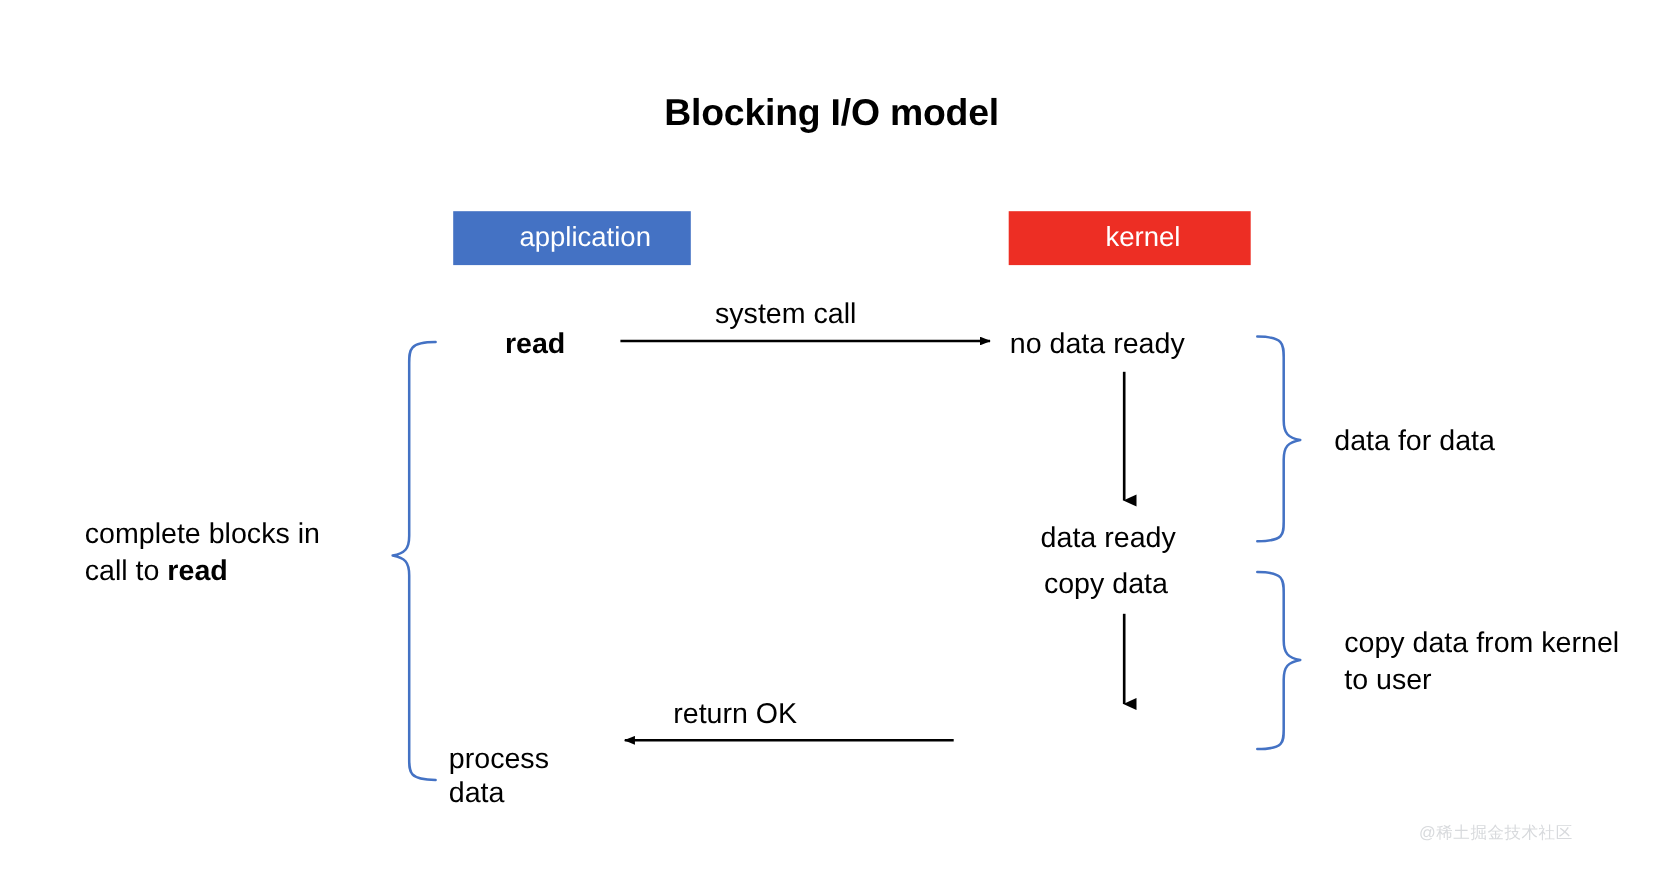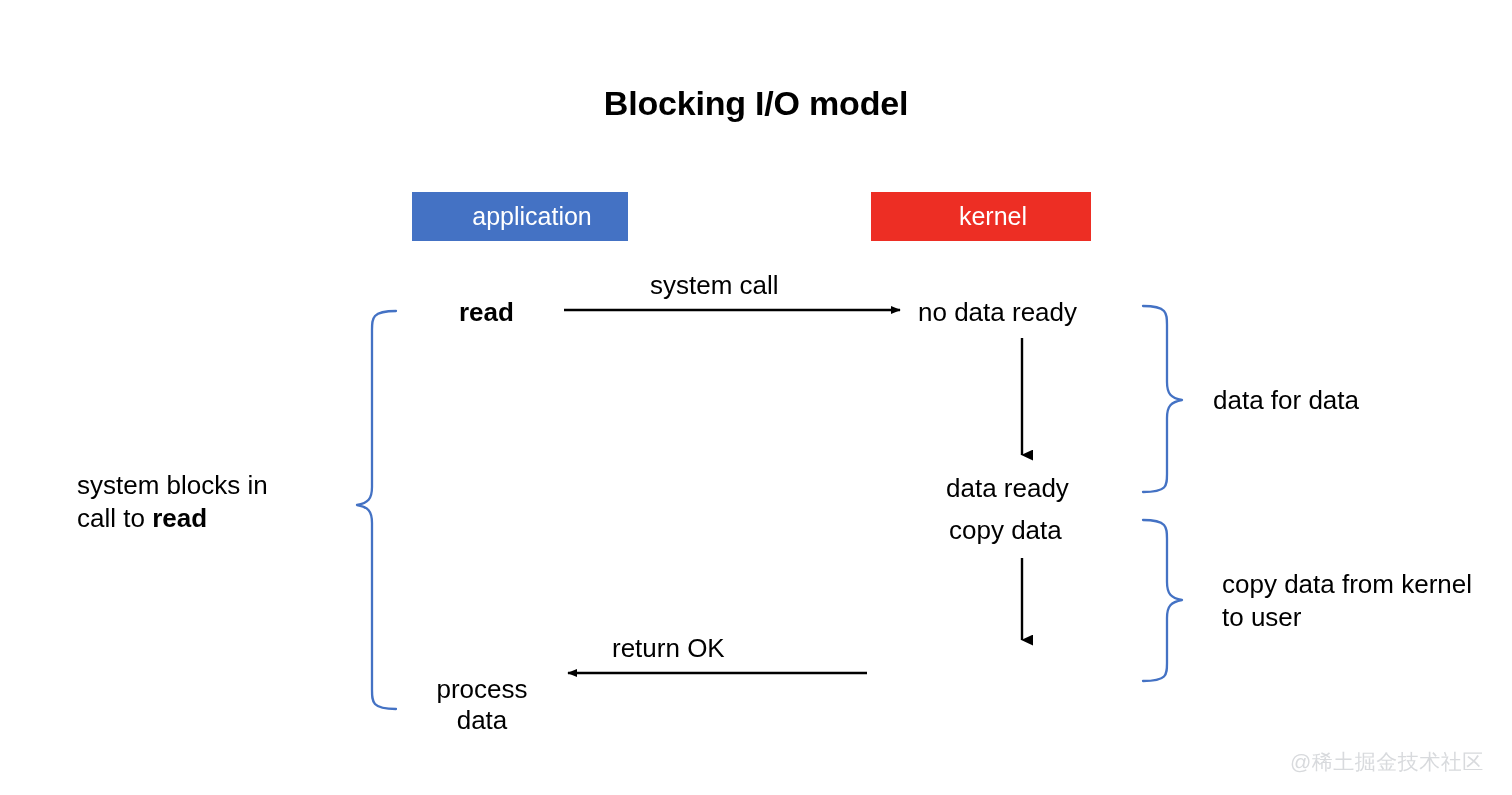--- a/index.html
+++ b/index.html
@@ -51,21 +51,21 @@
     padding-left: 24px;
   }
   #box-application {
     left: 412px;
     top: 192px;
     width: 192px;
     height: 49px;
     background: #4472C4;
   }
   #box-kernel {
-    left: 871px;
+    left: 917px;
     top: 192px;
     width: 196px;
     height: 49px;
     background: #ED2E24;
     text-align: center;
   }
 
   
   .flow-label {
     font-size: 26px;
@@ -80,21 +80,21 @@
 
   #label-no-data-ready { left: 918px;  top: 297px; }
   #label-data-ready    { left: 946px;  top: 473px; }
   #label-copy-data     { left: 949px;  top: 515px; }
   #label-copy-complete { left: 919px;  top: 664px; }
 
   #label-process-data {
     left: 408px;
     top: 674px;
     width: 148px;
-    text-align: center;
+    text-align: left;
     white-space: normal;
   }
 
   #label-wait-for-data { left: 1213px; top: 385px; }
 
   #label-copy-from-kernel {
     left: 1222px;
     top: 568px;
     white-space: normal;
     width: 250px;
@@ -106,21 +106,21 @@
     top: 469px;
     width: 270px;
     white-space: normal;
     line-height: 1.28;
   }
 
   
   #watermark {
     left: 1290px;
     top: 748px;
-    font-size: 21px;
+    font-size: 15px;
     color: #d8dadd;
     letter-spacing: 0.5px;
     white-space: nowrap;
   }
 </style>
 </head>
 <body>
 
 <div id="stage">
 
@@ -177,21 +177,21 @@
   <div class="abs role-box" id="box-kernel">kernel</div>
 
   <div class="abs flow-label bold" id="label-read">read</div>
 
   <div class="abs flow-label" id="label-system-call">system call</div>
 
   <div class="abs flow-label" id="label-return-ok">return OK</div>
 
   <div class="abs flow-label" id="label-process-data">process data</div>
 
-  <div class="abs flow-label" id="label-process-blocks"><span>system blocks in</span><br><span>call to </span><b>read</b></div>
+  <div class="abs flow-label" id="label-process-blocks"><span>complete blocks in</span><br><span>call to </span><b>read</b></div>
 
   <div class="abs flow-label" id="label-no-data-ready">no data ready</div>
 
   <div class="abs flow-label" id="label-data-ready">data ready</div>
 
   <div class="abs flow-label" id="label-copy-data">copy data</div>
 
 
   <div class="abs flow-label" id="label-wait-for-data">data for data</div>
 

